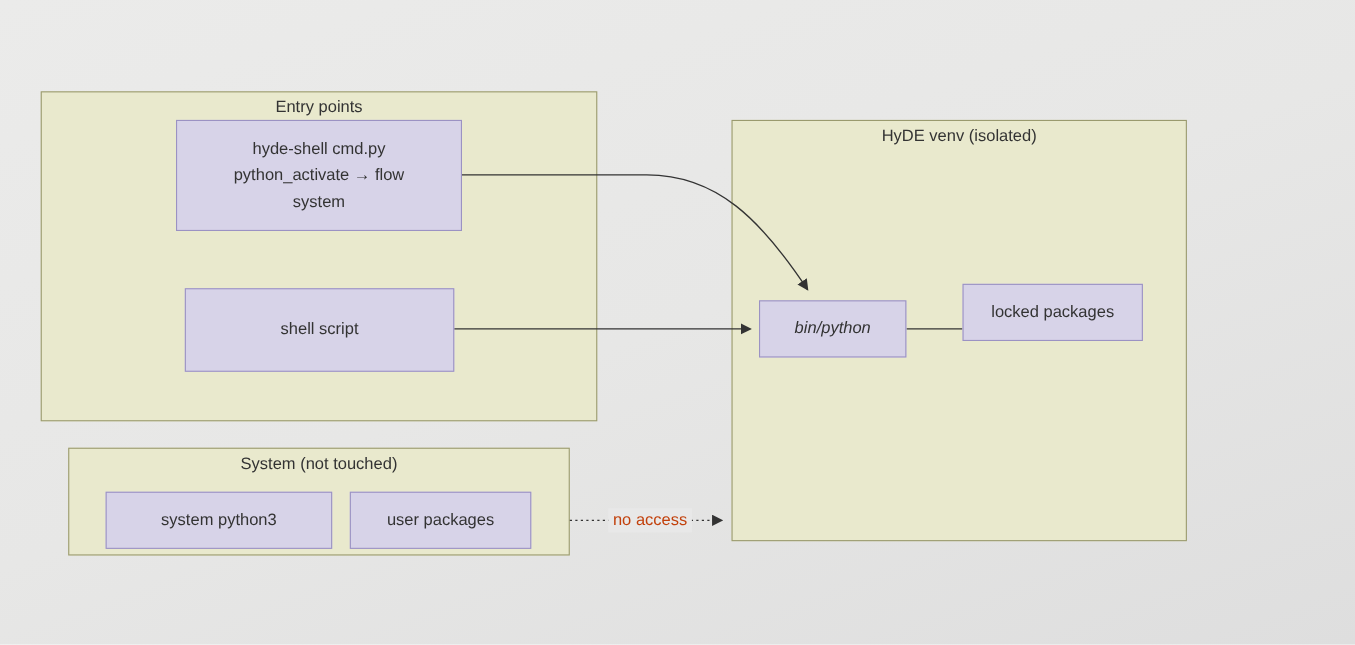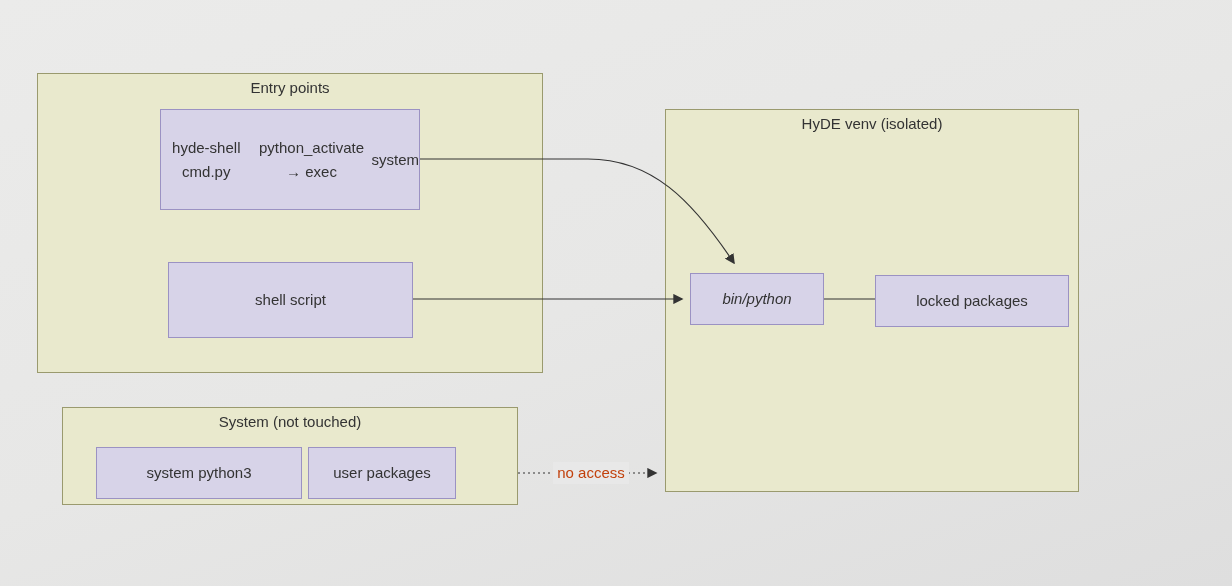--- a/index.html
+++ b/index.html
@@ -36,44 +36,44 @@
   }
   .cluster-label {
     position: absolute;
     top: 5px;
     left: 0;
     width: 100%;
     text-align: center;
     font-size: 15px;
     color: #333;
   }
-  #cluster-entry   { left: 37px;  top: 73px;  width: 506px; height: 300px; }
+  #cluster-entry   { left: 37px;  top: 83px;  width: 506px; height: 300px; }
   #cluster-venv    { left: 665px; top: 109px; width: 414px; height: 383px; }
   #cluster-system  { left: 62px;  top: 407px; width: 456px; height: 98px; }
 
   .node {
     position: absolute;
     background: #d7d3e8;
     border: 1px solid #9b92c3;
     box-sizing: border-box;
     display: flex;
-    flex-direction: row;
+    flex-direction: column;
     align-items: center;
     justify-content: center;
     font-size: 15px;
     line-height: 24px;
     color: #333;
     text-align: center;
   }
   #node-hyde-shell      { left: 160px; top: 109px; width: 260px; height: 101px; }
   #node-shell-script    { left: 168px; top: 262px; width: 245px; height: 76px; }
   #node-bin-python      { left: 690px; top: 273px; width: 134px; height: 52px; font-style: italic; }
-  #node-locked-packages { left: 875px; top: 275px; width: 194px; height: 52px; }
+  #node-locked-packages { left: 875px; top: 258px; width: 164px; height: 52px; }
   #node-system-python3  { left: 96px;  top: 447px; width: 206px; height: 52px; }
-  #node-user-packages   { left: 308px; top: 447px; width: 148px; height: 52px; }
+  #node-user-packages   { left: 318px; top: 447px; width: 165px; height: 52px; }
 
   .edges-svg {
     position: absolute;
     inset: 0;
     width: 1232px;
     height: 586px;
     pointer-events: none;
   }
   .edge {
     fill: none;
@@ -123,21 +123,21 @@
     <path class="edge" d="M 420 159 H 588 C 652 159 692 200 734 263" marker-end="url(#arrowhead)"></path>
     <path class="edge" d="M 412 299 H 682" marker-end="url(#arrowhead)"></path>
     <path class="edge" d="M 824 299 H 875"></path>
     <path class="edge dotted" d="M 518 473 H 656" marker-end="url(#arrowhead)"></path>
   </svg>
 
   <div class="edge-label">no access</div>
 
   <div class="node" id="node-hyde-shell">
     <div>hyde-shell cmd.py</div>
-    <div>python_activate → exec</div>
+    <div>python_activate → flow</div>
     <div>system</div>
   </div>
 
   <div class="node" id="node-shell-script">
     <div>shell script</div>
   </div>
 
   <div class="node" id="node-bin-python">
     <div>bin/python</div>
   </div>

